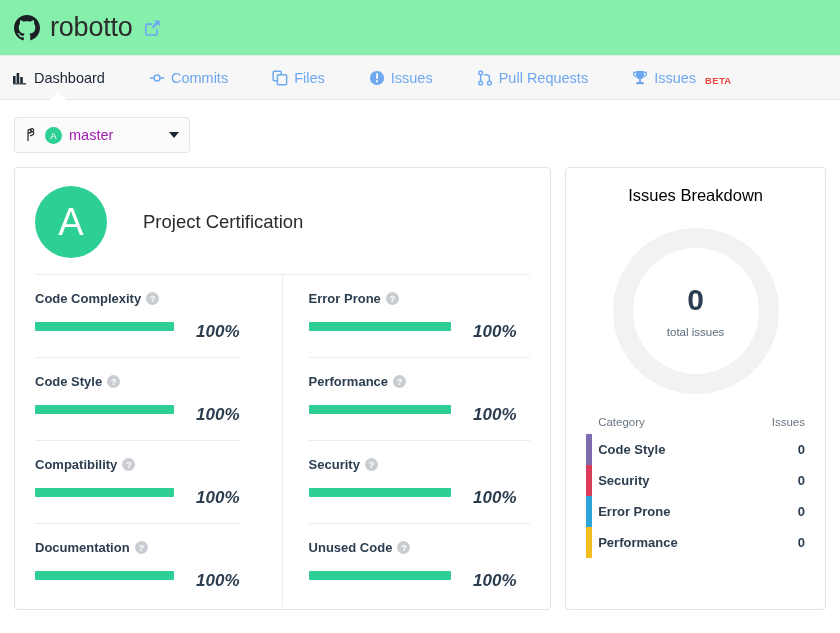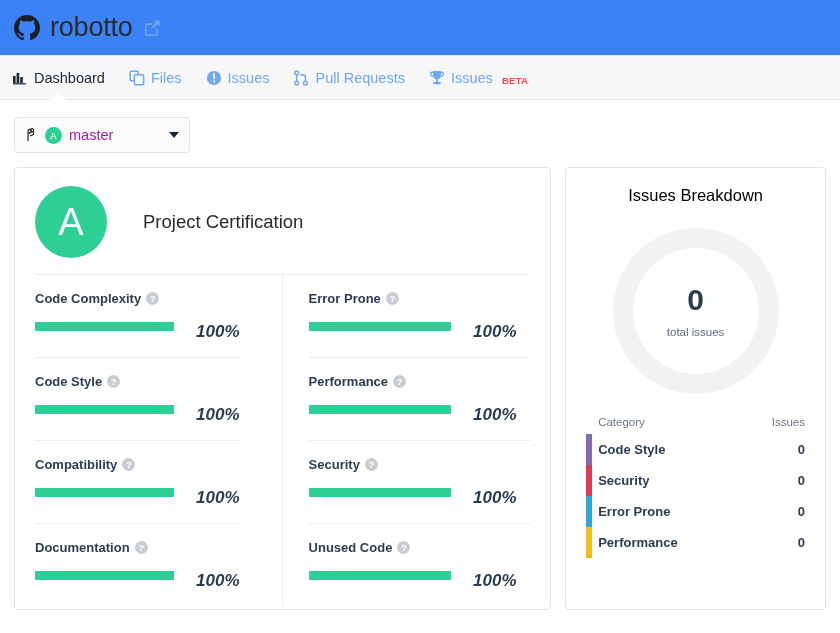--- a/index.html
+++ b/index.html
@@ -10,21 +10,21 @@
     overflow: hidden;
     -webkit-font-smoothing: antialiased;
   }
 
   
   .page-header {
     height: 56px;
     display: flex;
     align-items: center;
     padding: 0 14px;
-    background: #3b82f6;
+    background: #86efac;
     border-bottom: 1px solid #e8e8e8;
   }
   .gh-logo { width: 26px; height: 26px; flex: 0 0 26px; display: block; }
   .repo-title {
     font-size: 27px;
     color: #2b2b2b;
     font-weight: 400;
     margin-left: 10px;
     letter-spacing: -0.2px;
     line-height: 1;
@@ -39,20 +39,21 @@
 
   
   .nav-tabs {
     height: 44px;
     background: #f7f7f7;
     border-bottom: 1px solid #e6e6e6;
     display: flex;
     align-items: center;
     padding: 0 12px;
     position: relative;
+    gap: 20px;
   }
   .tab {
     display: flex;
     align-items: center;
     gap: 6px;
     font-size: 14.5px;
     color: #6ea8f0;
     margin-right: 24px;
     cursor: pointer;
     position: relative;
@@ -329,20 +330,29 @@
         <rect x="1" y="6" width="2.6" height="7" fill="#1b2733"></rect>
         <rect x="4.6" y="3" width="2.6" height="10" fill="#1b2733"></rect>
         <rect x="8.2" y="7" width="2.6" height="6" fill="#1b2733"></rect>
         <rect x="1" y="13.2" width="13" height="1.2" fill="#1b2733"></rect>
       </svg>
     </span>
     <span>Dashboard</span>
     <span class="tab-pointer"></span>
   </div>
 
+  <div class="tab">
+    <span class="tab-ico">
+      <svg viewBox="0 0 16 16" width="16" height="16">
+        <circle cx="8" cy="8" r="3" fill="none" stroke="#6ea8f0" stroke-width="1.6"></circle>
+        <path d="M0.8 8h3.4M11.8 8h3.4" stroke="#6ea8f0" stroke-width="1.6" fill="none"></path>
+      </svg>
+    </span>
+    <span>Commits</span>
+  </div>
 
   <div class="tab">
     <span class="tab-ico">
       <svg viewBox="0 0 16 16" width="16" height="16">
         <rect x="1.2" y="1.2" width="8" height="9.5" rx="1" fill="none" stroke="#6ea8f0" stroke-width="1.5"></rect>
         <rect x="5.4" y="4.8" width="9.2" height="10" rx="1" fill="#f7f7f7" stroke="#6ea8f0" stroke-width="1.5"></rect>
       </svg>
     </span>
     <span>Files</span>
   </div>

